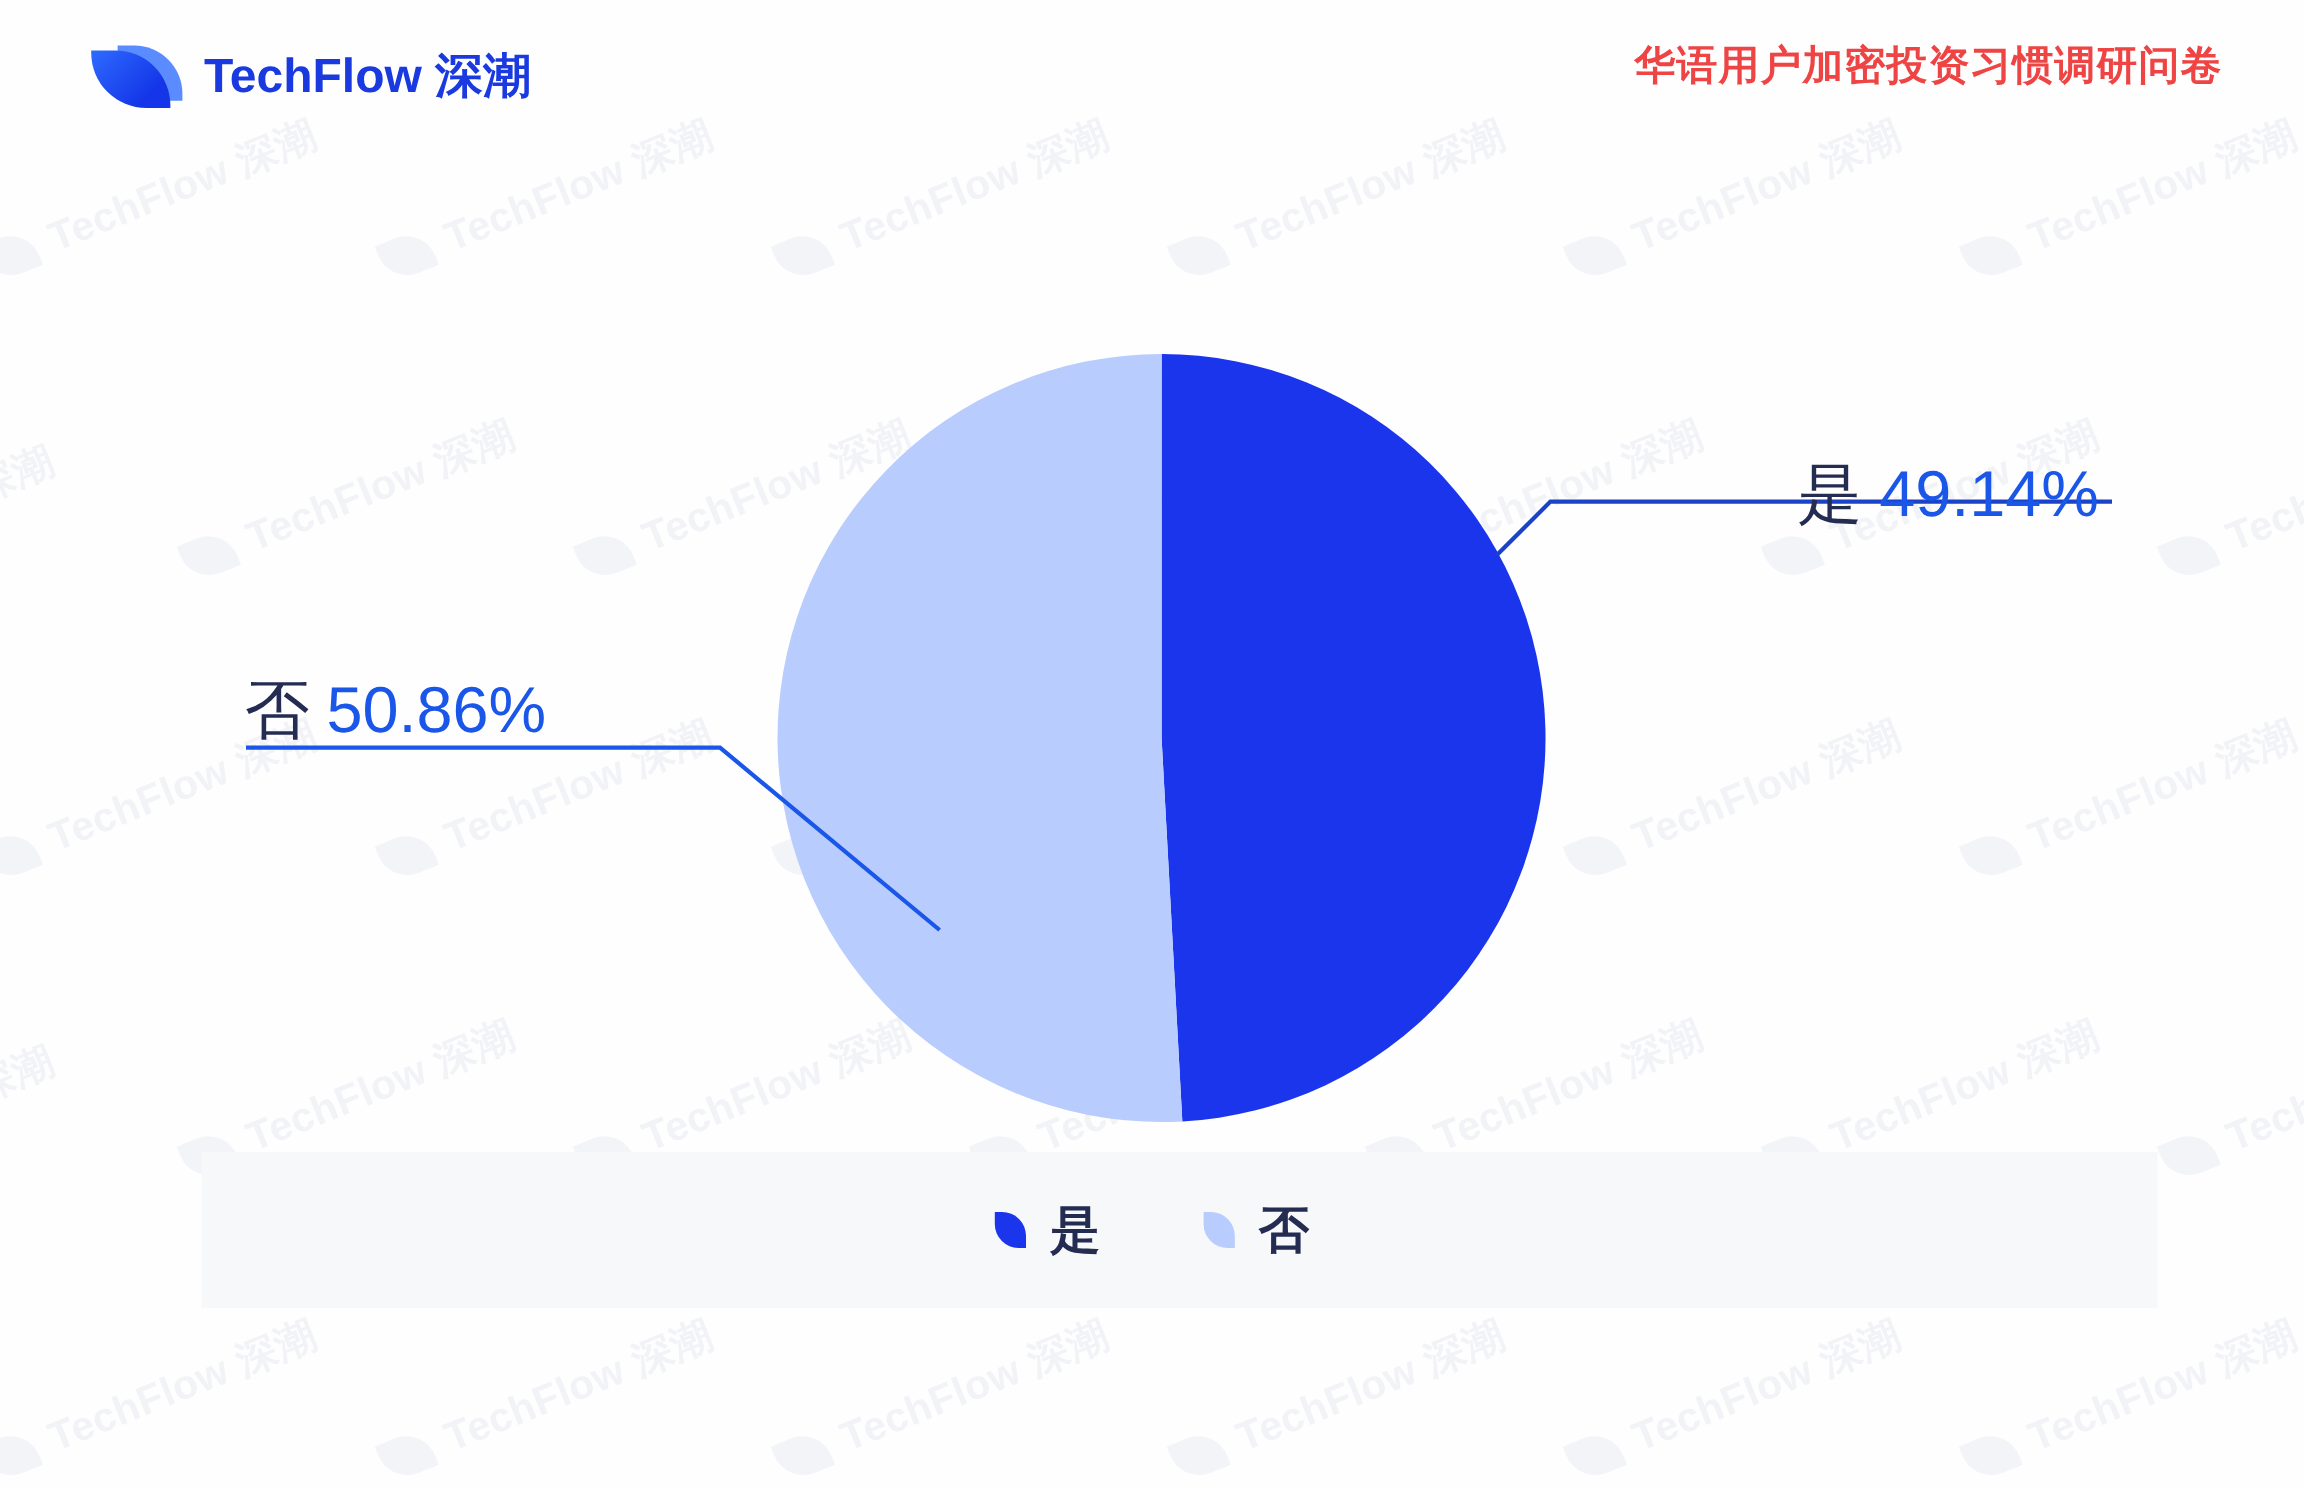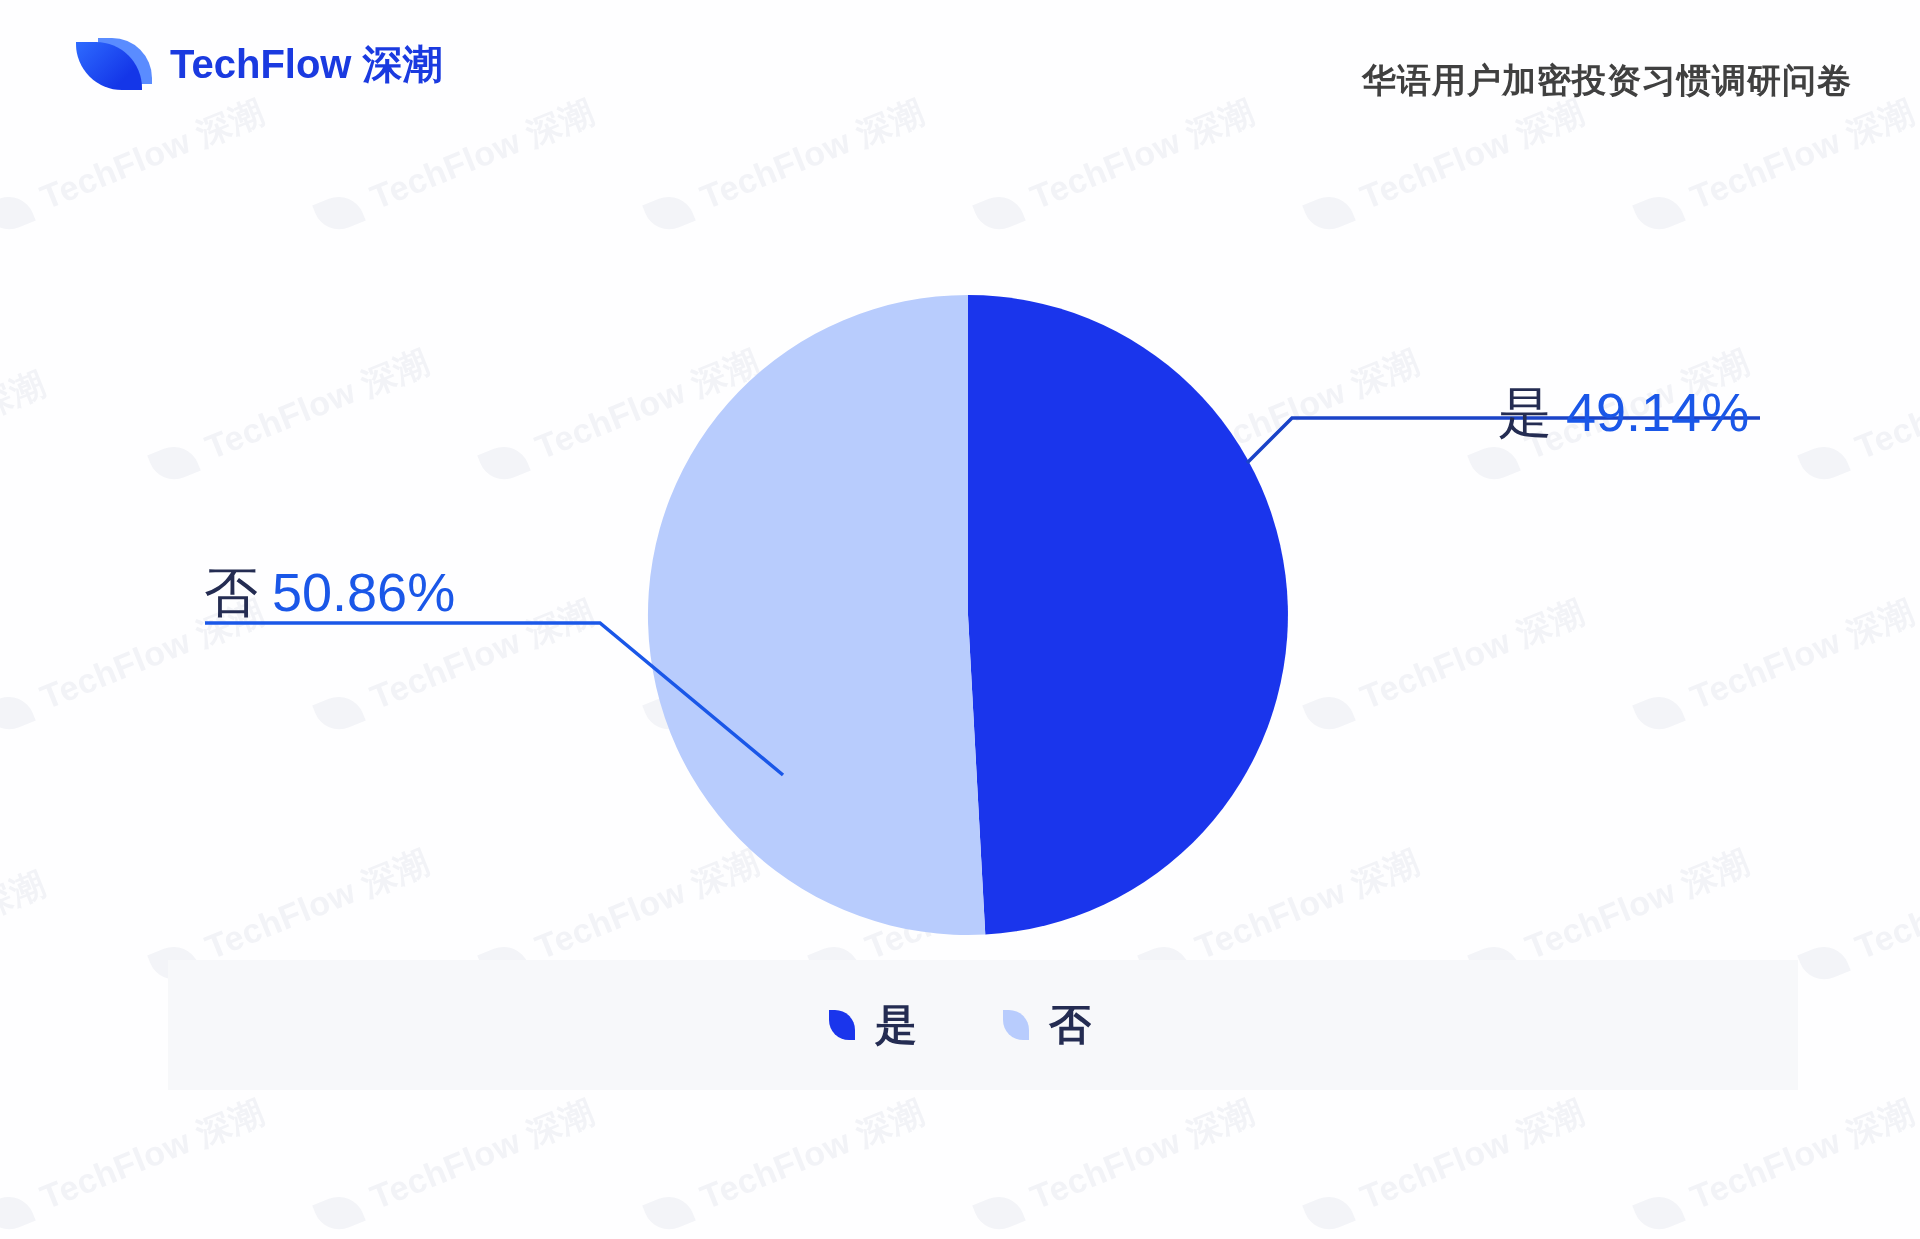--- a/index.html
+++ b/index.html
@@ -63,23 +63,23 @@
     position:absolute; left:0; top:4px; width:66px; height:48px;
     background:linear-gradient(135deg,#2E6BFF 0%,#1436E8 75%);
     border-radius:0 46px 0 46px;
   }
   #brand-text {
     font-size:40px; font-weight:700; color:#1a3ae0;
     letter-spacing:0px; line-height:1;
     white-space:nowrap;
   }
   #header-right {
-    position:absolute; right:68px; top:58px;
+    position:absolute; right:68px; top:32px;
     font-size:34px; font-weight:700;
-    color:#404040;
+    color:#ef4444;
     letter-spacing:1px;
     white-space:nowrap;
   }
 
   
   #chart-title {
     position:absolute; left:0; top:140px; width:1920px;
     text-align:center;
     font-size:52px; font-weight:700;
     color:#242c52;

